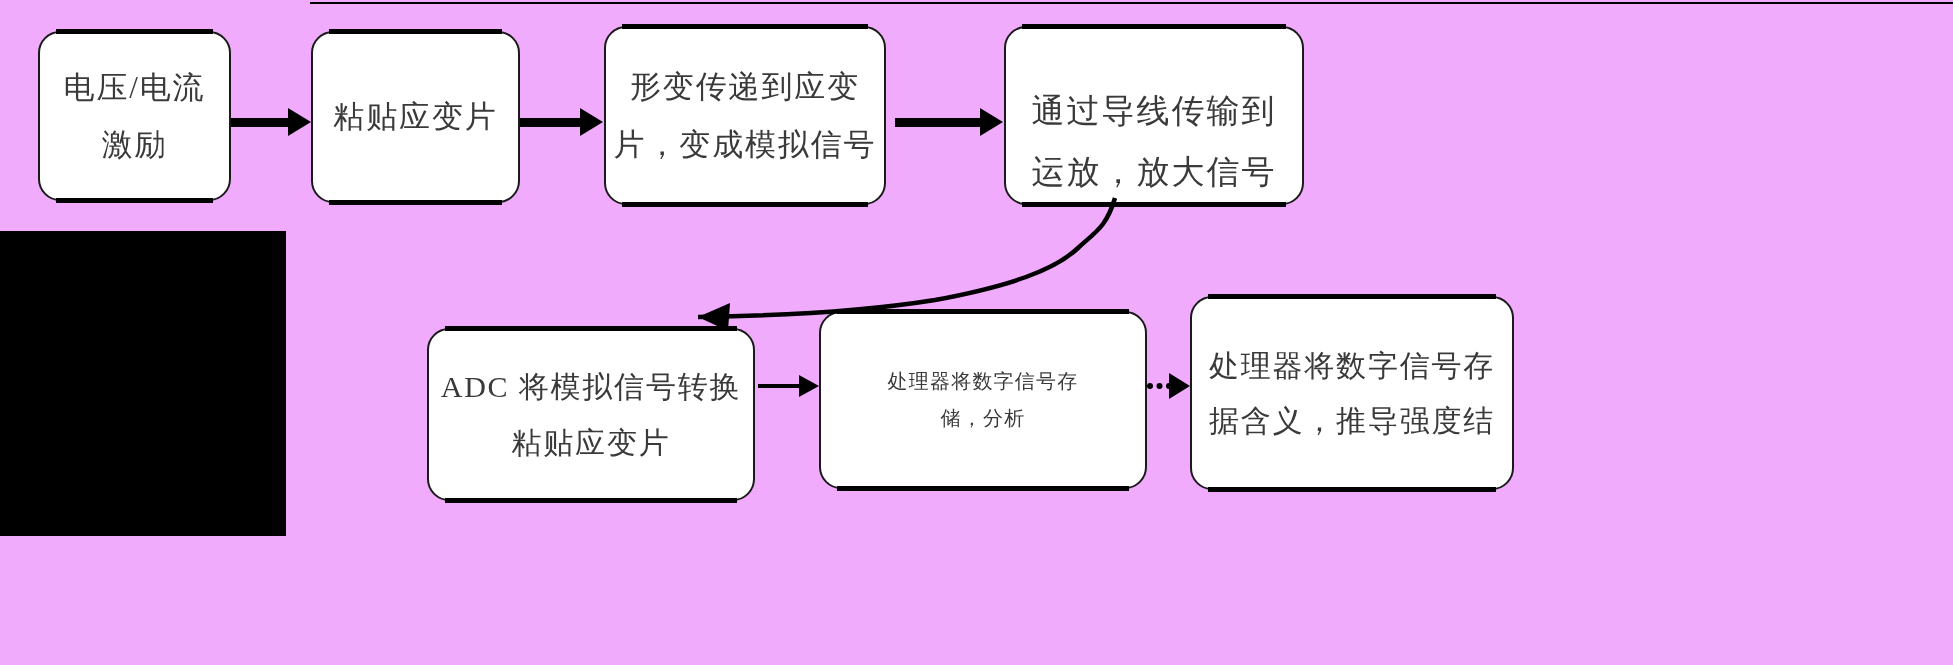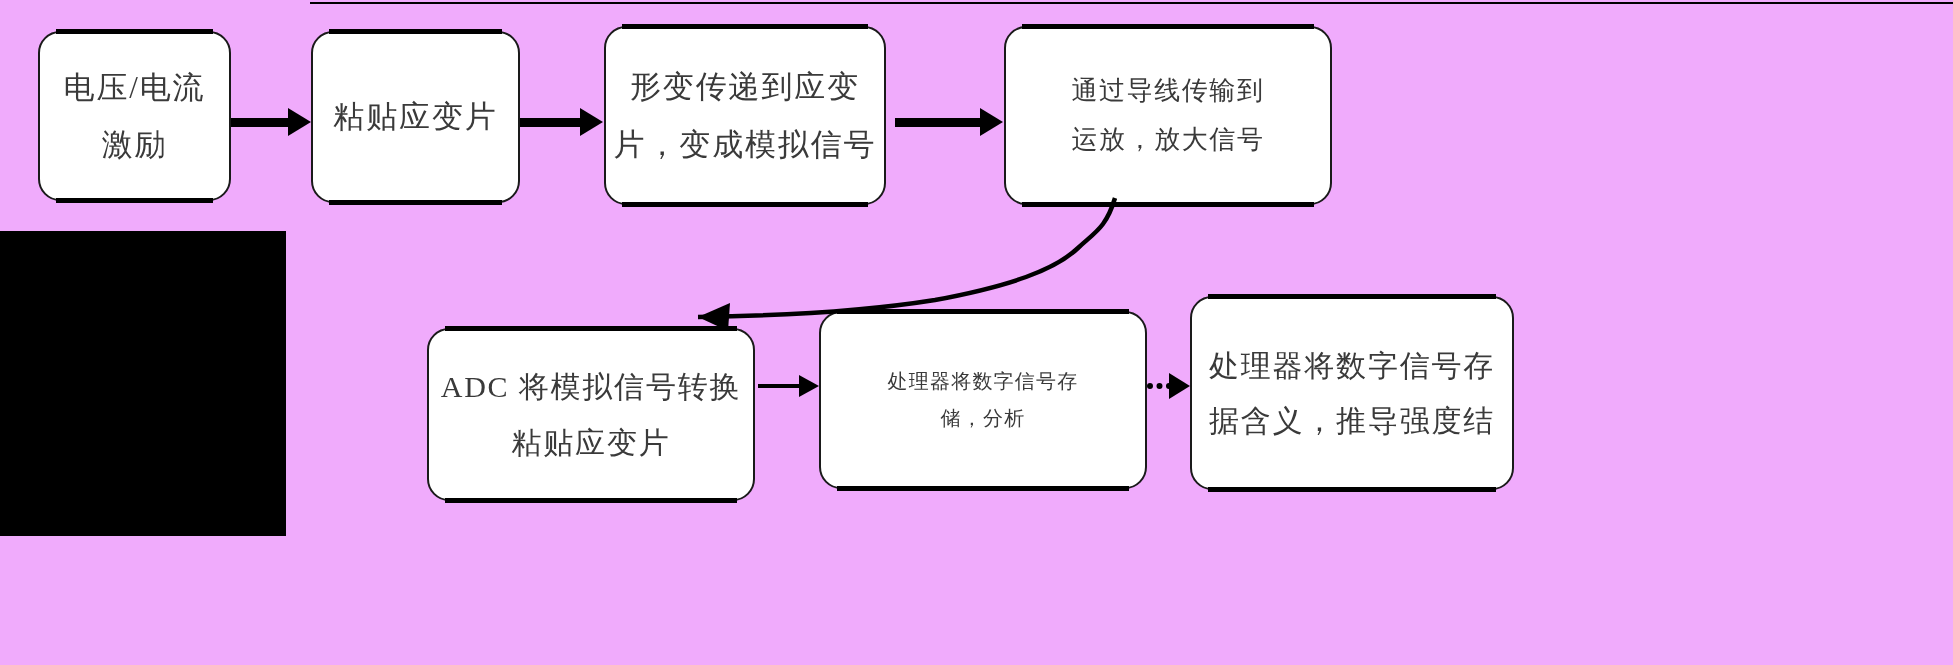--- a/index.html
+++ b/index.html
@@ -67,21 +67,21 @@
   }
   .node .ln {
     display: block;
     white-space: nowrap;
   }
 
   
   #node-excitation { left: 38px;   top: 31px;  width: 193px; height: 170px; font-size: 31px; }
   #node-paste      { left: 311px;  top: 31px;  width: 209px; height: 172px; font-size: 31px; }
   #node-deform     { left: 604px;  top: 26px;  width: 282px; height: 179px; font-size: 31px; }
-  #node-amplify    { left: 1004px; top: 26px;  width: 328px; height: 179px; font-size: 26px; }
+  #node-amplify    { left: 1004px; top: 26px;  width: 300px; height: 179px; font-size: 33px; justify-content: flex-end; }
   #node-adc        { left: 427px;  top: 328px; width: 328px; height: 173px; font-size: 30px; }
   #node-processor  { left: 819px;  top: 311px; width: 328px; height: 178px; font-size: 20px; }
   #node-algorithm  { left: 1190px; top: 296px; width: 324px; height: 194px; font-size: 30px; }
 
   
   .arrow-h {
     position: absolute;
     height: 0;
   }
   .arrow-h .shaft {

